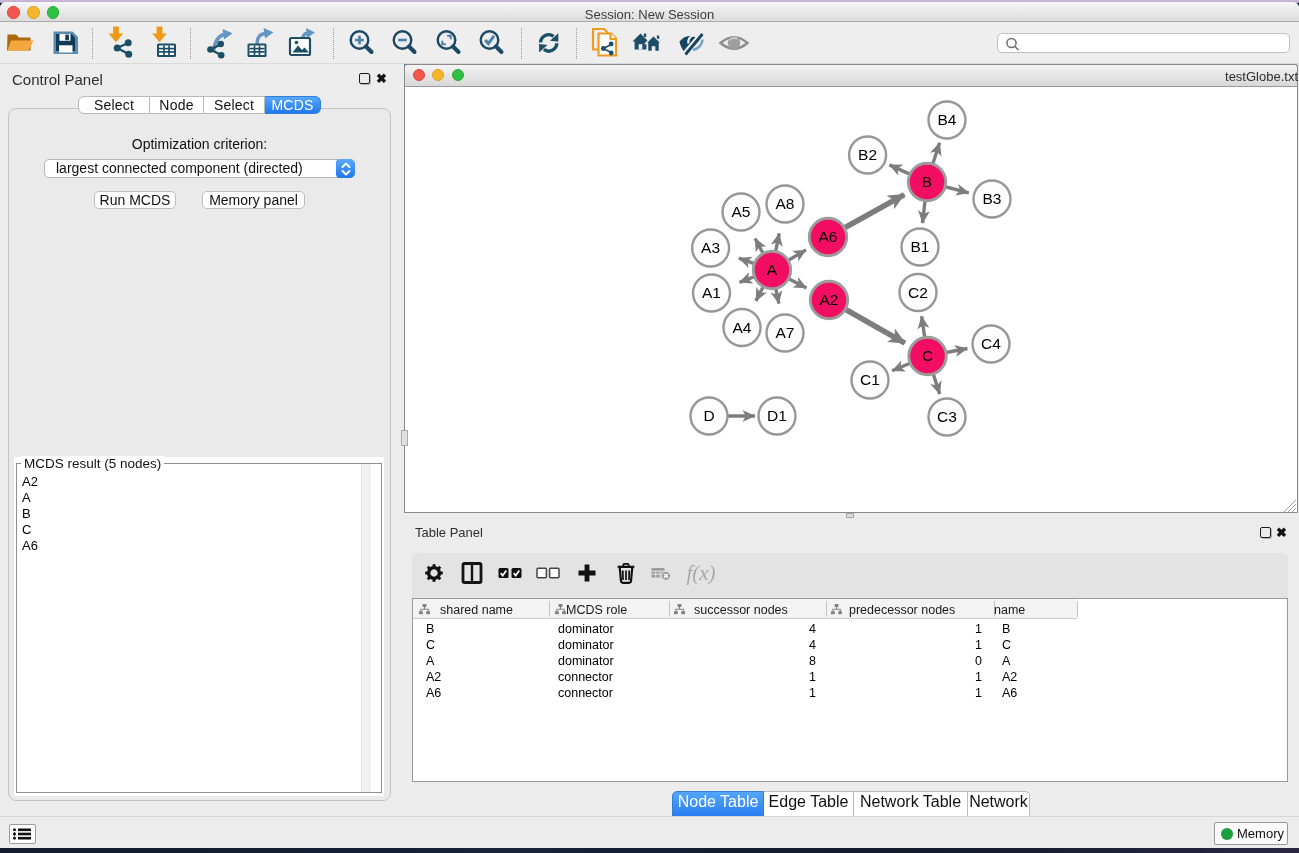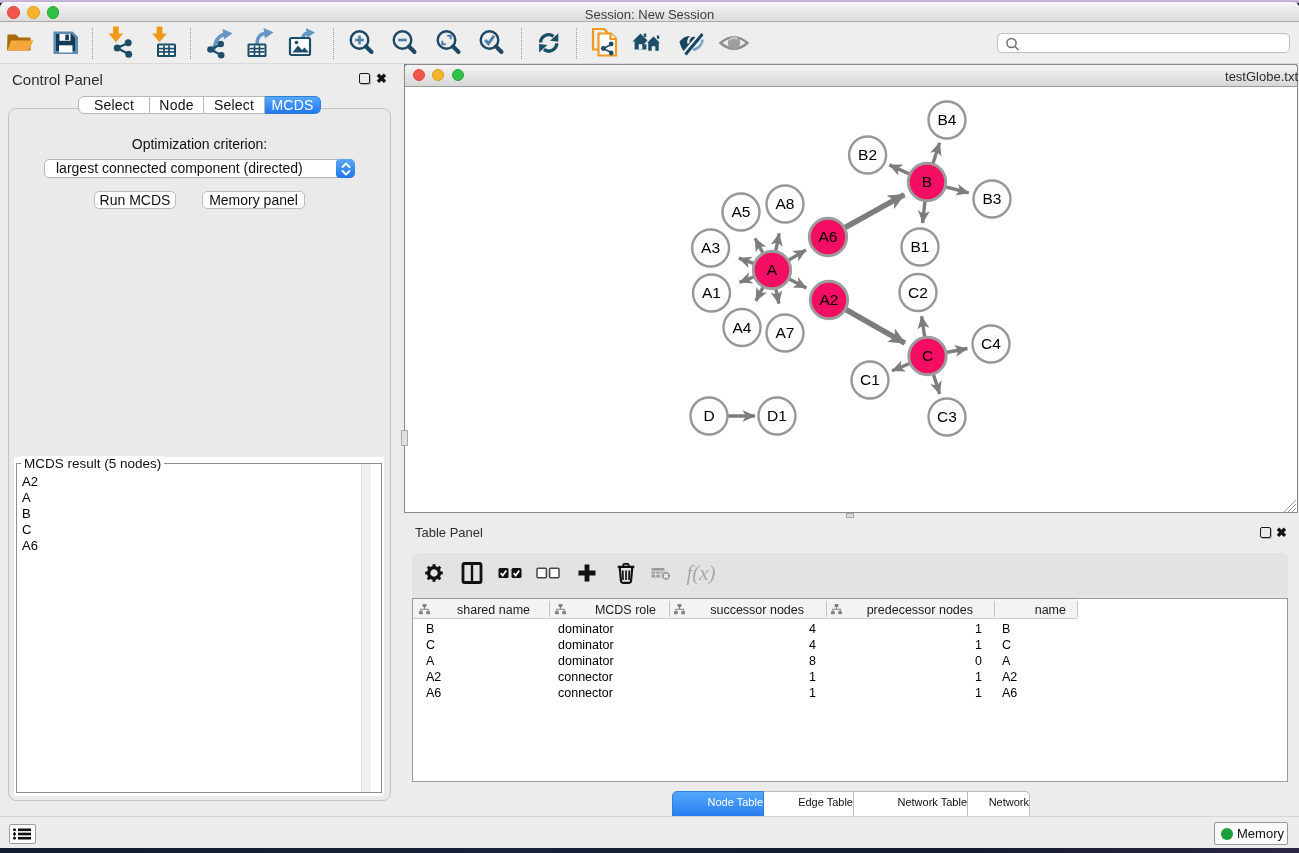--- a/index.html
+++ b/index.html
@@ -32,23 +32,23 @@
 #gwin{top:64px;left:404px;width:894px;height:449px;background:#fff;border:1px solid #8a8a8a;border-radius:3px 3px 0 0}
 #gtbar{top:64px;left:404px;width:894px;height:23px;background:linear-gradient(#f4f4f4,#d7d7d7);border:1px solid #8a8a8a;border-bottom:1px solid #9c9c9c;border-radius:3px 3px 0 0}
 #gtitle{top:69px;left:404px;width:894px;text-align:right;font-size:13px;color:#2e2e2e}
 .tl2{border-radius:50%;width:12px;height:12px}
 
 #tp-title{top:525px;left:415px;font-size:13px;color:#2e2e2e}
 #tstrip{top:553px;left:412px;width:876px;height:45px;background:#e3e3e3;border-radius:6px 6px 0 0}
 #ttable{top:598px;left:412px;width:876px;height:184px;background:#fff;border:1px solid #9a9a9a}
 #thead{top:599px;left:413px;width:664px;height:20px;background:#f3f3f3;border-bottom:1px solid #cccccc}
 .hsep{top:601px;width:0;height:16px;border-left:1px solid #c4c4c4}
-.hlab{top:603px;font-size:12.5px;color:#1a1a1a;text-align:right}
+.hlab{top:603px;font-size:12.5px;color:#1a1a1a;text-align:left}
 .cell{font-size:12.5px;color:#000;position:absolute}
-.tab2{top:791px;height:31px;background:#fff;border:1px solid #bcbcbc;color:#111;font-size:11px;text-align:right;line-height:20px}
+.tab2{top:791px;height:31px;background:#fff;border:1px solid #bcbcbc;color:#111;font-size:16px;text-align:center;line-height:20px}
 
 #sbar{top:816px;left:0;width:1299px;height:33px;background:#ececec;border-top:1px solid #d6d6d6}
 #sbtn{top:824px;left:9px;width:27px;height:20px;background:#fdfdfd;border:1px solid #9b9b9b;border-radius:2px}
 #mem{top:822px;left:1214px;width:74px;height:23px;background:#fafafa;border:1px solid #999;border-radius:2px;font-size:13px;color:#111;line-height:21px;text-align:center}
 #memdot{top:828px;left:1221px;width:12px;height:12px;border-radius:50%;background:#1d9e3c}
 svg{position:absolute;overflow:visible}
 </style></head><body>
 <div class="abs" id="purple"></div>
 <div class="abs" id="app"></div>
 <div class="abs" id="titlebar"></div>

